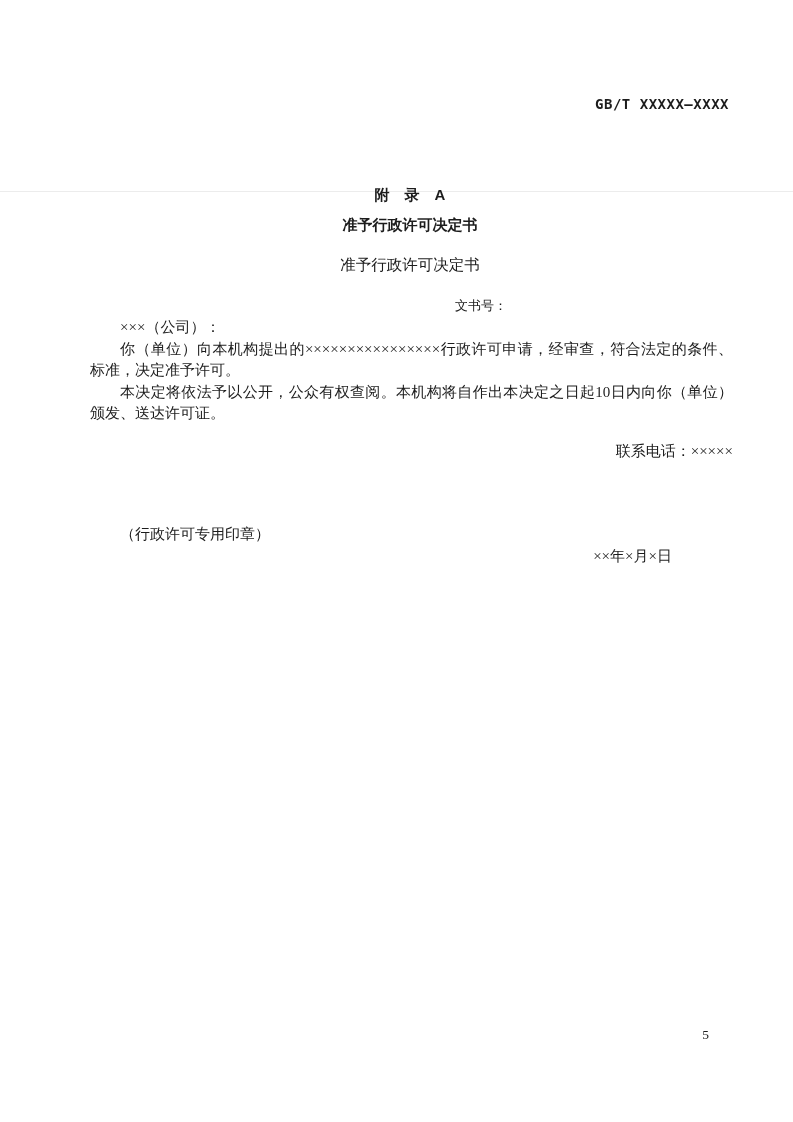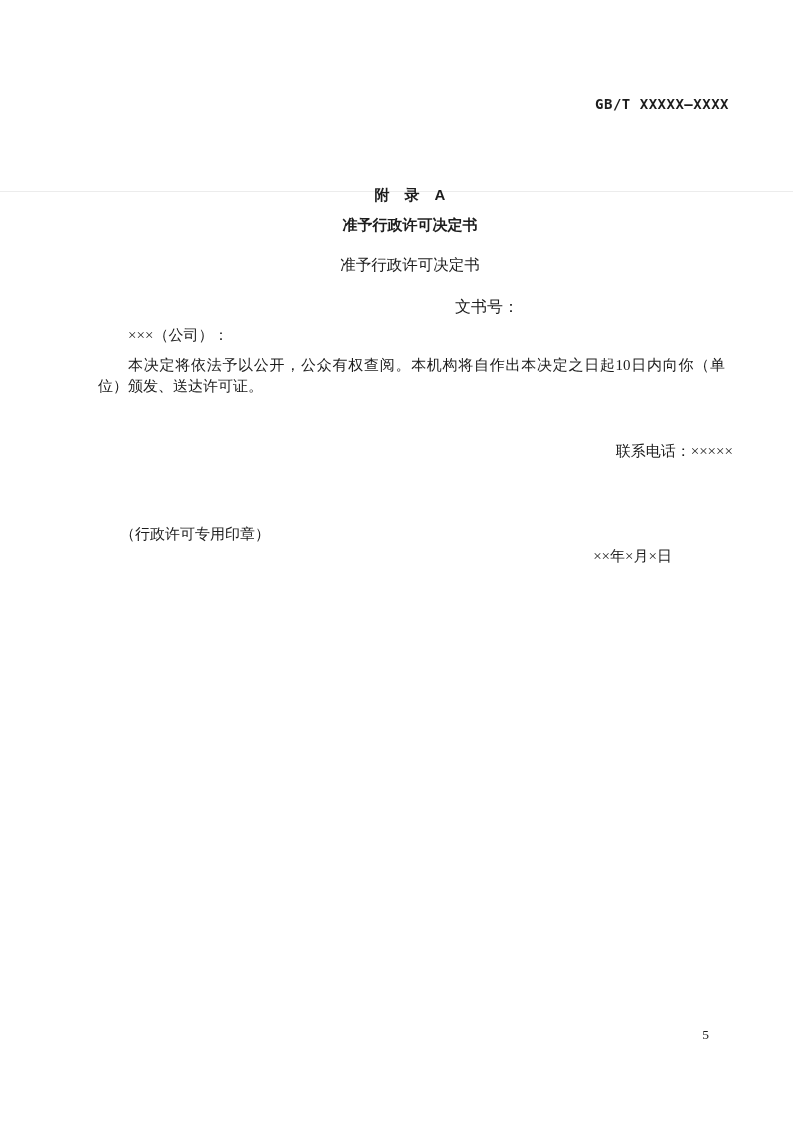--- a/index.html
+++ b/index.html
@@ -61,33 +61,33 @@
   }
   .doc-title {
     top: 255px;
     font-size: 15.5px;
     font-weight: normal;
   }
   .doc-number {
     position: absolute;
     top: 297px;
     left: 455px;
-    font-size: 16px;
+    font-size: 13px;
   }
   .letter-body {
     position: absolute;
     top: 317px;
     left: 90px;
     right: 60px;
     font-size: 15px;
     line-height: 21.5px;
     text-align: justify;
   }
   .letter-body p {
-    margin: 8px;
+    margin: 0;
     text-indent: 2em;
   }
   .contact-block {
     position: absolute;
     top: 440px;
     left: 90px;
     right: 60px;
     font-size: 15px;
     line-height: 22px;
     text-align: right;
@@ -131,20 +131,21 @@
 
 
   <div class="heading-block appendix-title">准予行政许可决定书</div>
 
   <div class="heading-block doc-title">准予行政许可决定书</div>
 
   <div class="doc-number">文书号：</div>
 
   <div class="letter-body">
     <p>×××（公司）：</p>
+    <p>你（单位）向本机构提出的××××××××××××××××行政许可申请，经审查，符合法定的条件、标准，决定准予许可。</p>
     <p>本决定将依法予以公开，公众有权查阅。本机构将自作出本决定之日起10日内向你（单位）颁发、送达许可证。</p>
   </div>
 
   <div class="contact-block">
     <p>联系电话：×××××</p>
   </div>
 
   <div class="seal-note">（行政许可专用印章）</div>
 
   <div class="issue-date">××年×月×日</div>

